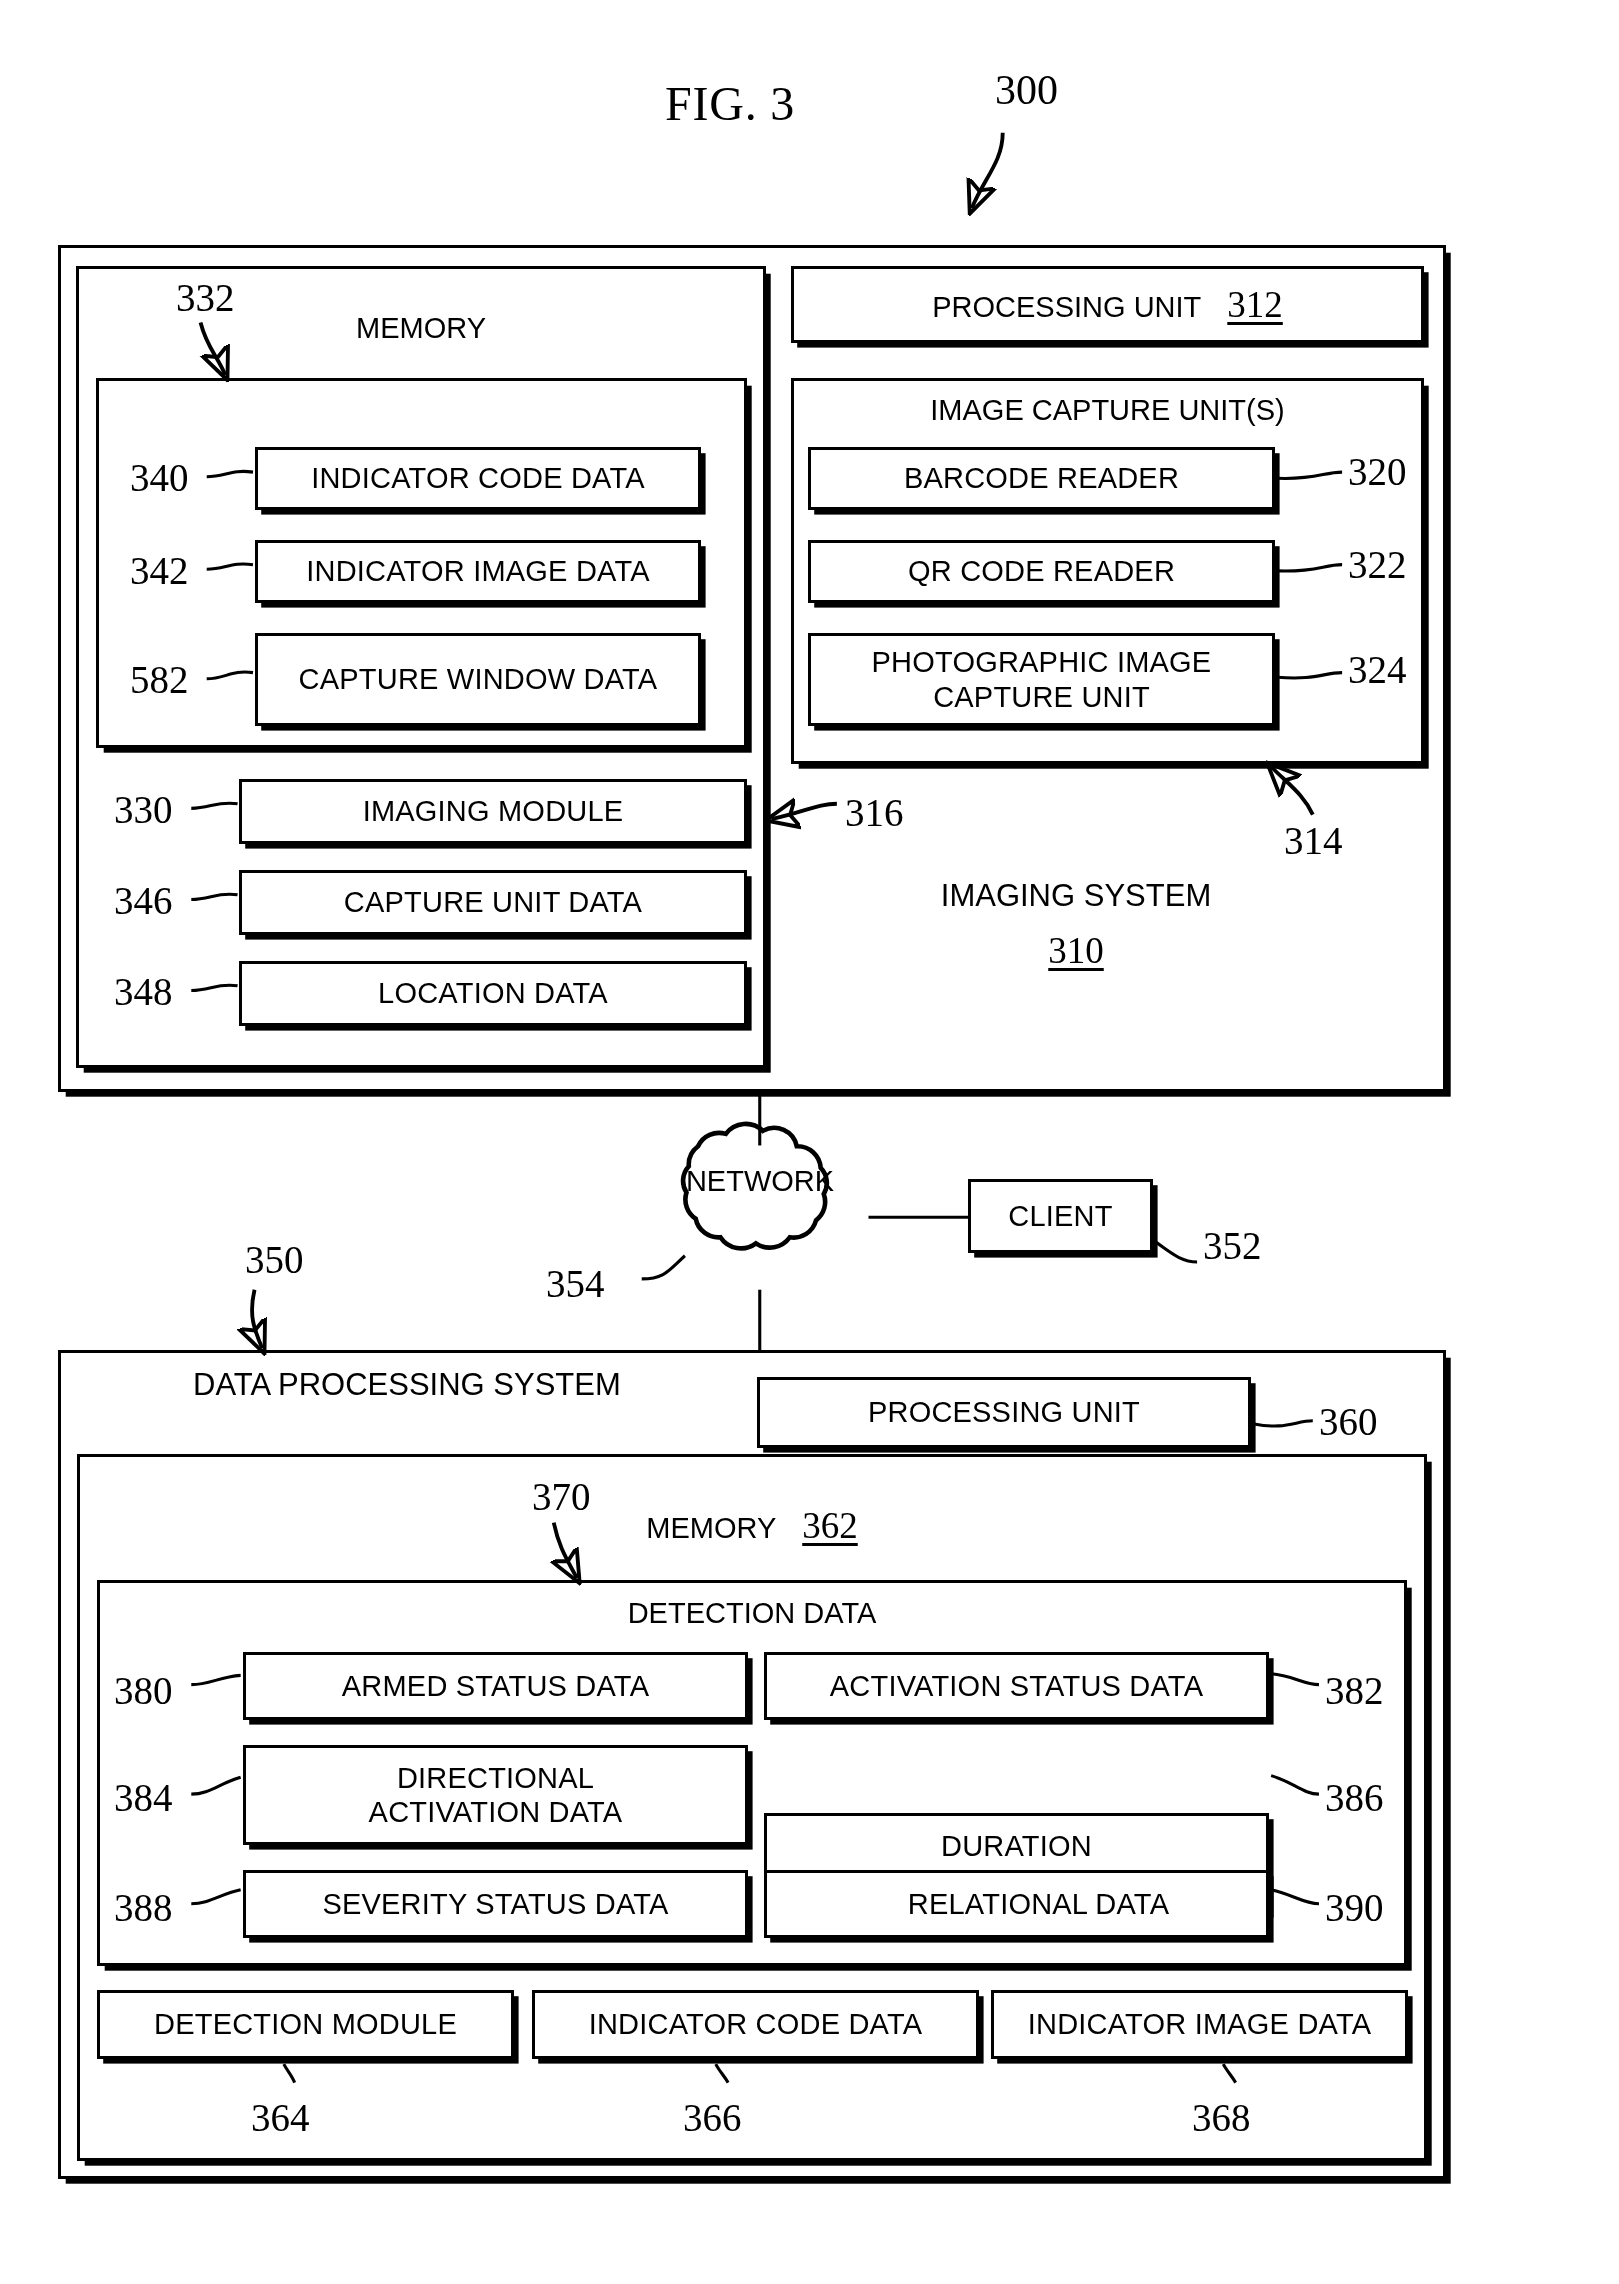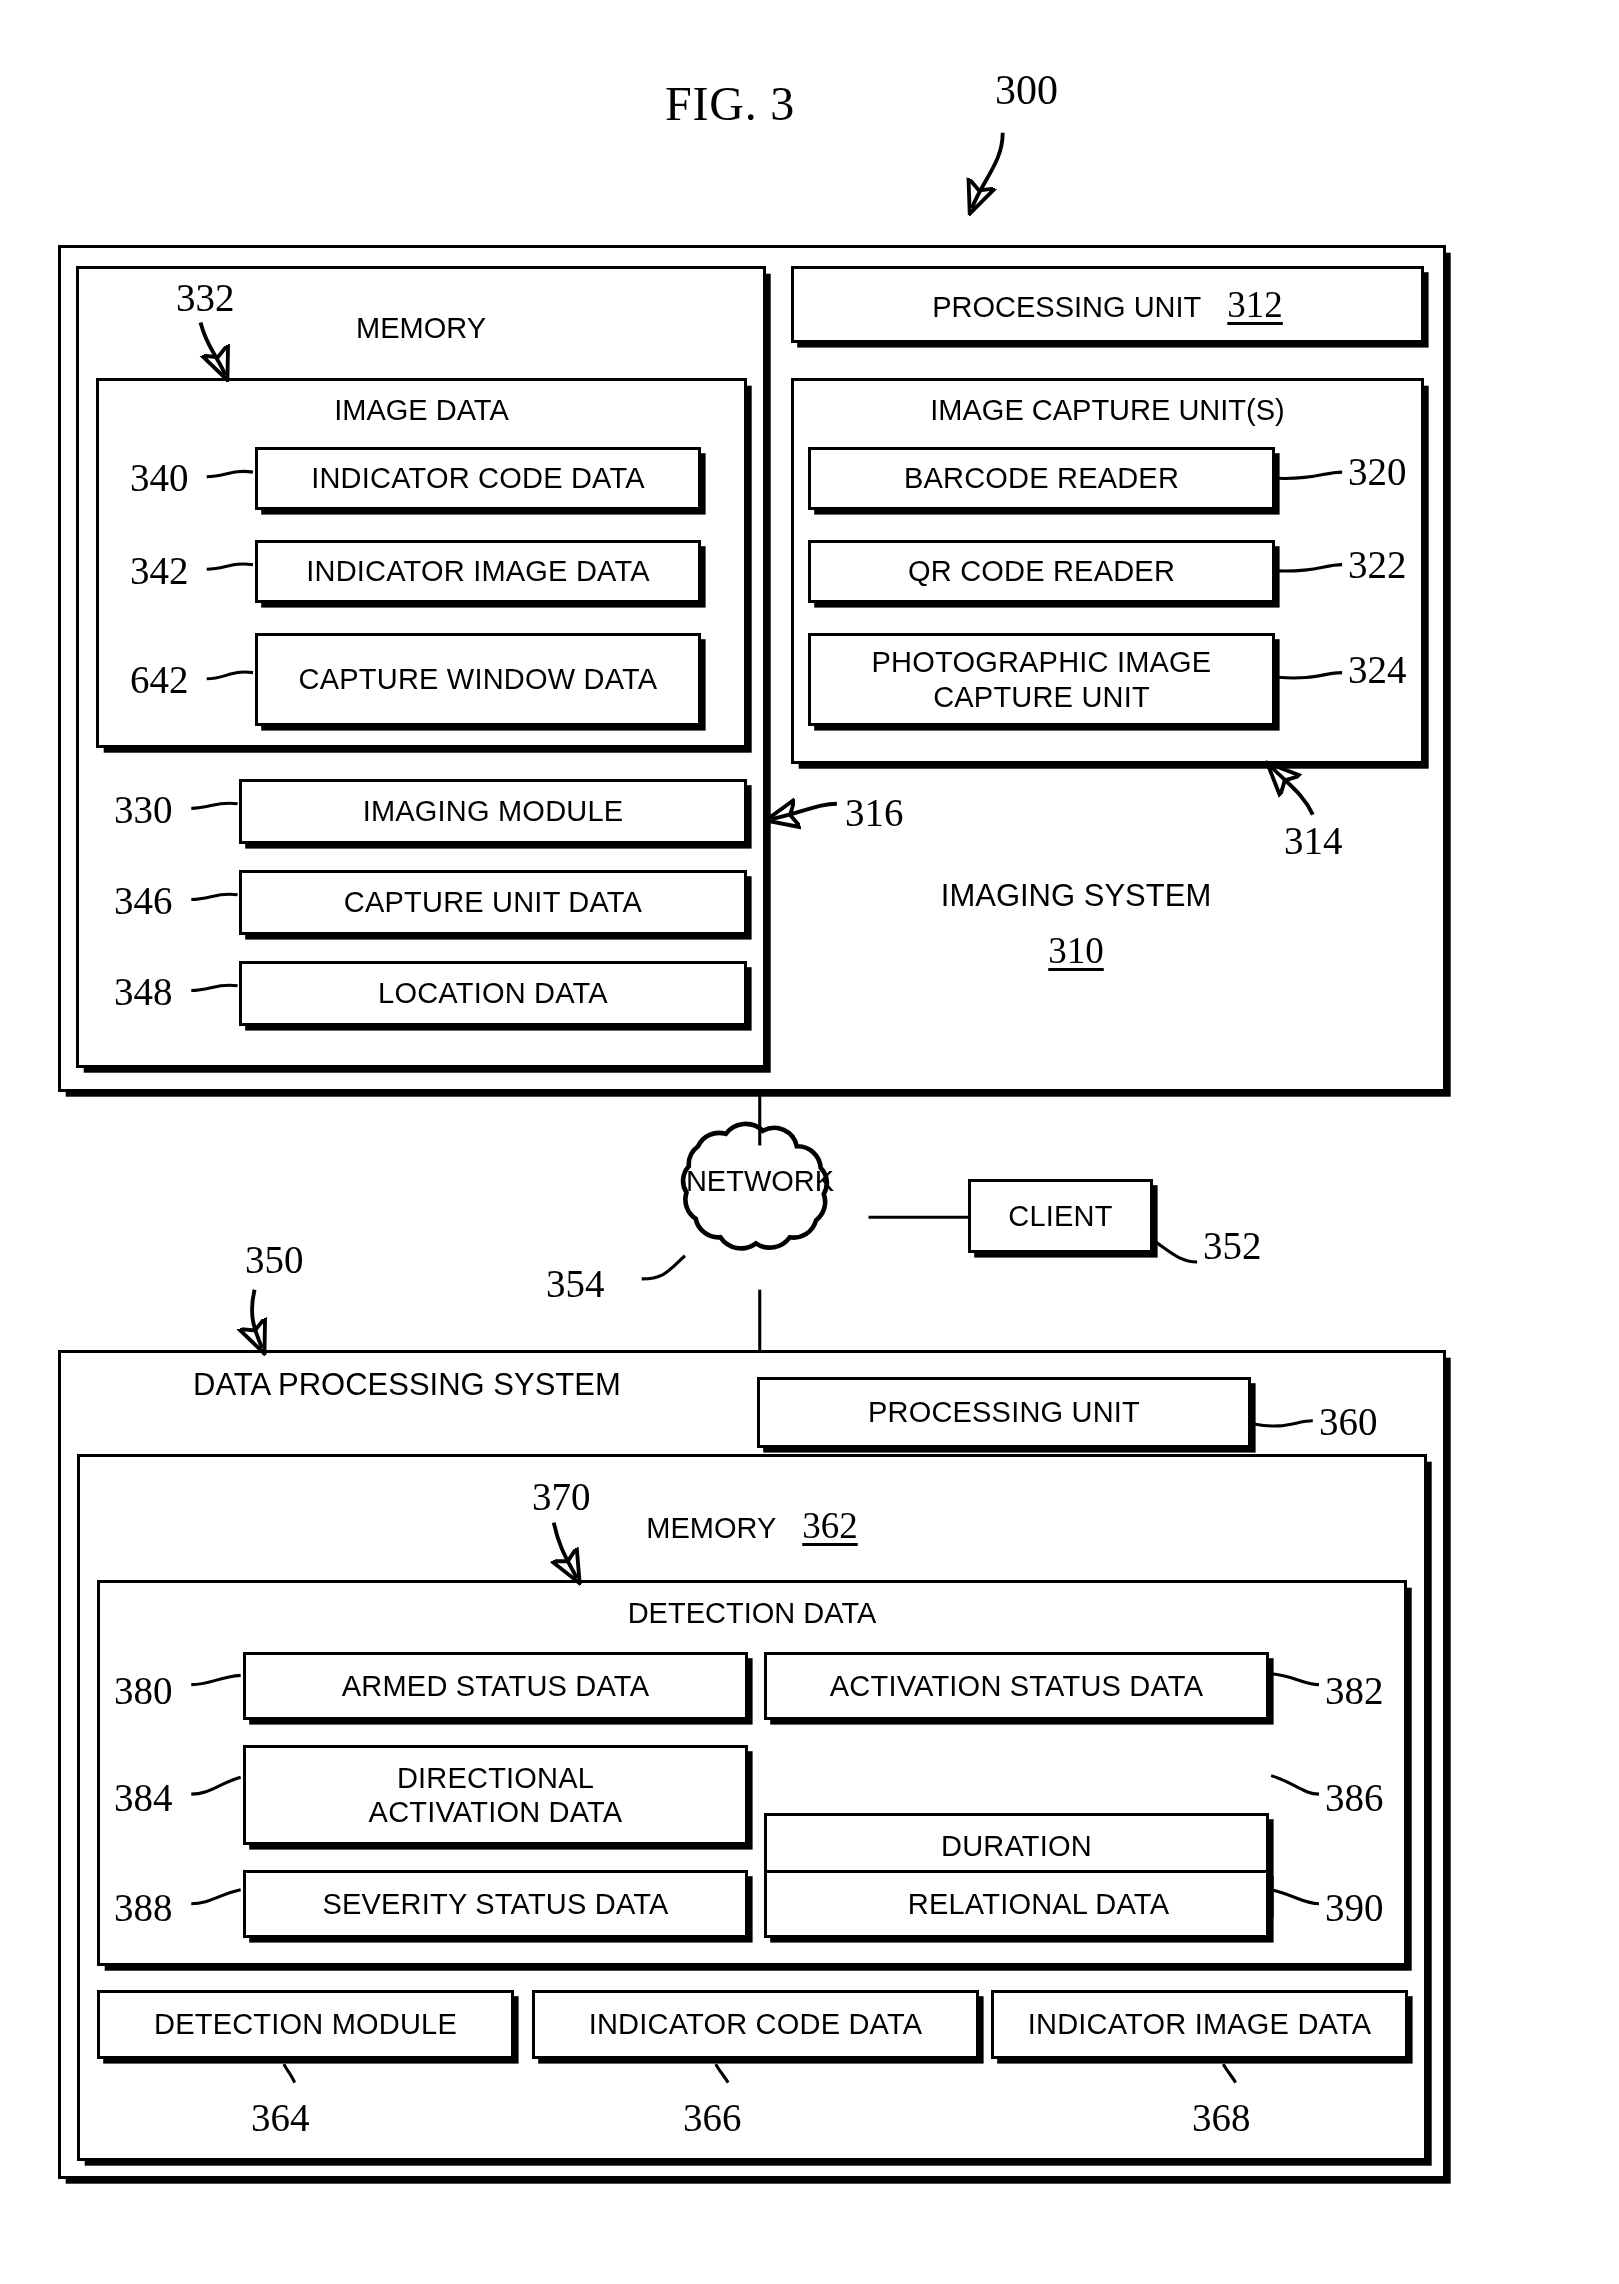--- a/index.html
+++ b/index.html
@@ -126,36 +126,35 @@
   <div class="abs frame shadow" style="left:58px; top:245px; width:1388px; height:847px;"></div>
 
   <div class="abs frame shadow" style="left:76px; top:266px; width:690px; height:802px;"></div>
 
   <div class="abs grp-title" style="left:76px; top:312px; width:690px;">MEMORY</div>
 
   <div class="abs ref" style="left:176px; top:278px;">332</div>
 
   <div class="abs frame shadow" style="left:96px; top:378px; width:651px; height:370px;"></div>
 
-  <div class="abs grp-title" style="left:96px; top:394px; width:651px;">IMAGE DATA</div>
 
   <div class="abs box shadow" style="left:255px; top:447px; width:446px; height:63px;">
     <span class="box-label">INDICATOR CODE DATA</span>
   </div>
   <div class="abs ref" style="left:130px; top:458px;">340</div>
 
   <div class="abs box shadow" style="left:255px; top:540px; width:446px; height:63px;">
     <span class="box-label">INDICATOR IMAGE DATA</span>
   </div>
   <div class="abs ref" style="left:130px; top:551px;">342</div>
 
   <div class="abs box shadow" style="left:255px; top:633px; width:446px; height:93px;">
     <span class="box-label">CAPTURE WINDOW DATA</span>
   </div>
-  <div class="abs ref" style="left:130px; top:660px;">642</div>
+  <div class="abs ref" style="left:130px; top:660px;">582</div>
 
   <div class="abs box shadow" style="left:239px; top:779px; width:508px; height:65px;">
     <span class="box-label">IMAGING MODULE</span>
   </div>
   <div class="abs ref" style="left:114px; top:790px;">330</div>
 
   <div class="abs box shadow" style="left:239px; top:870px; width:508px; height:65px;">
     <span class="box-label">CAPTURE UNIT DATA</span>
   </div>
   <div class="abs ref" style="left:114px; top:881px;">346</div>

